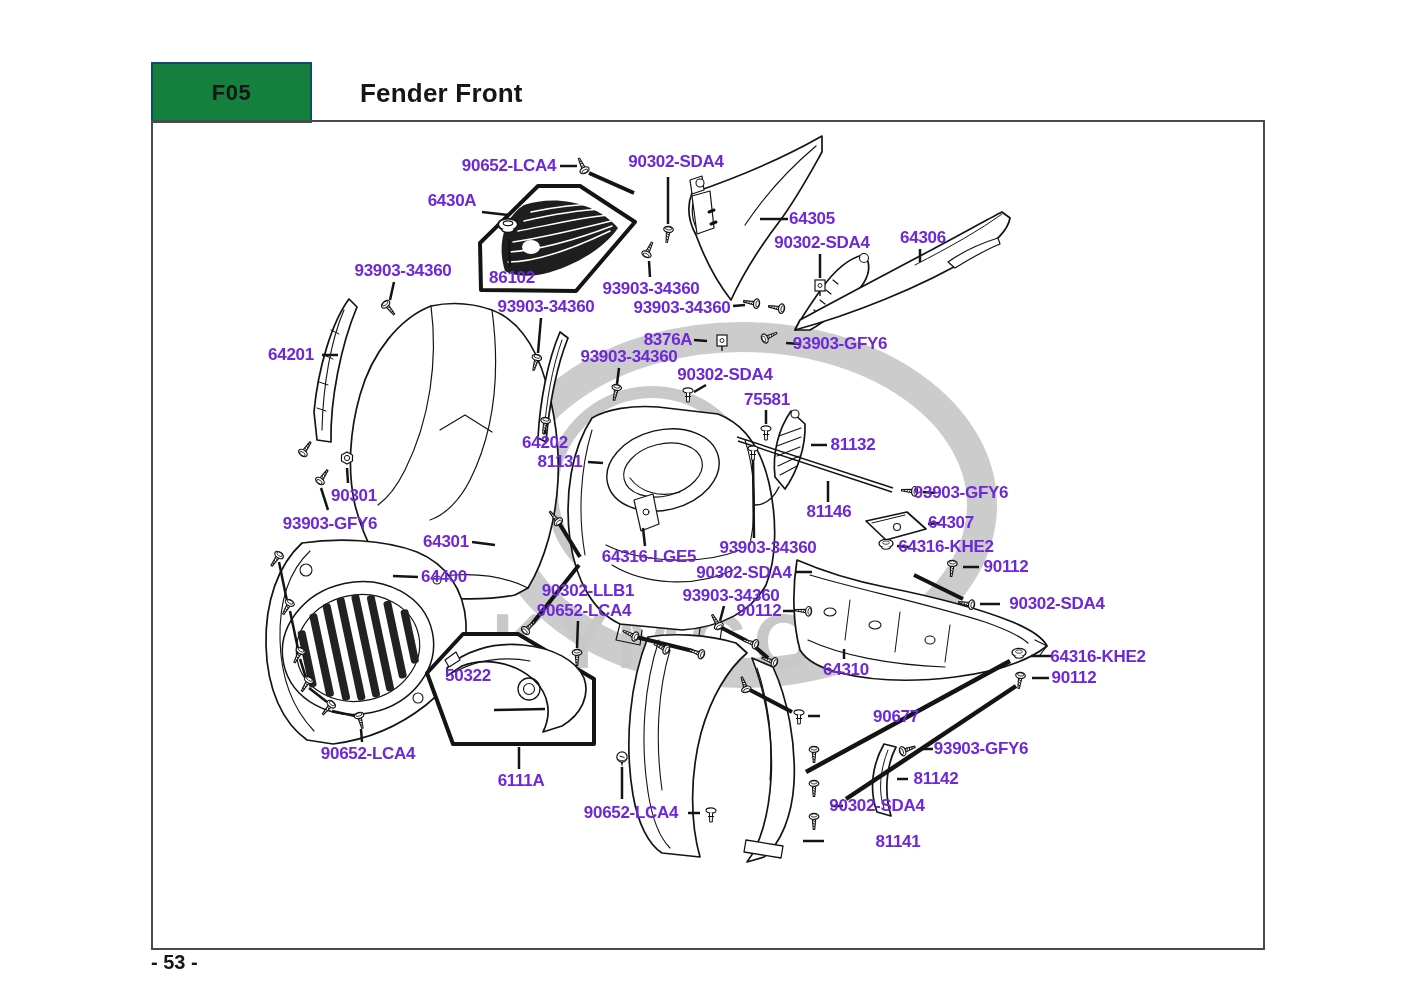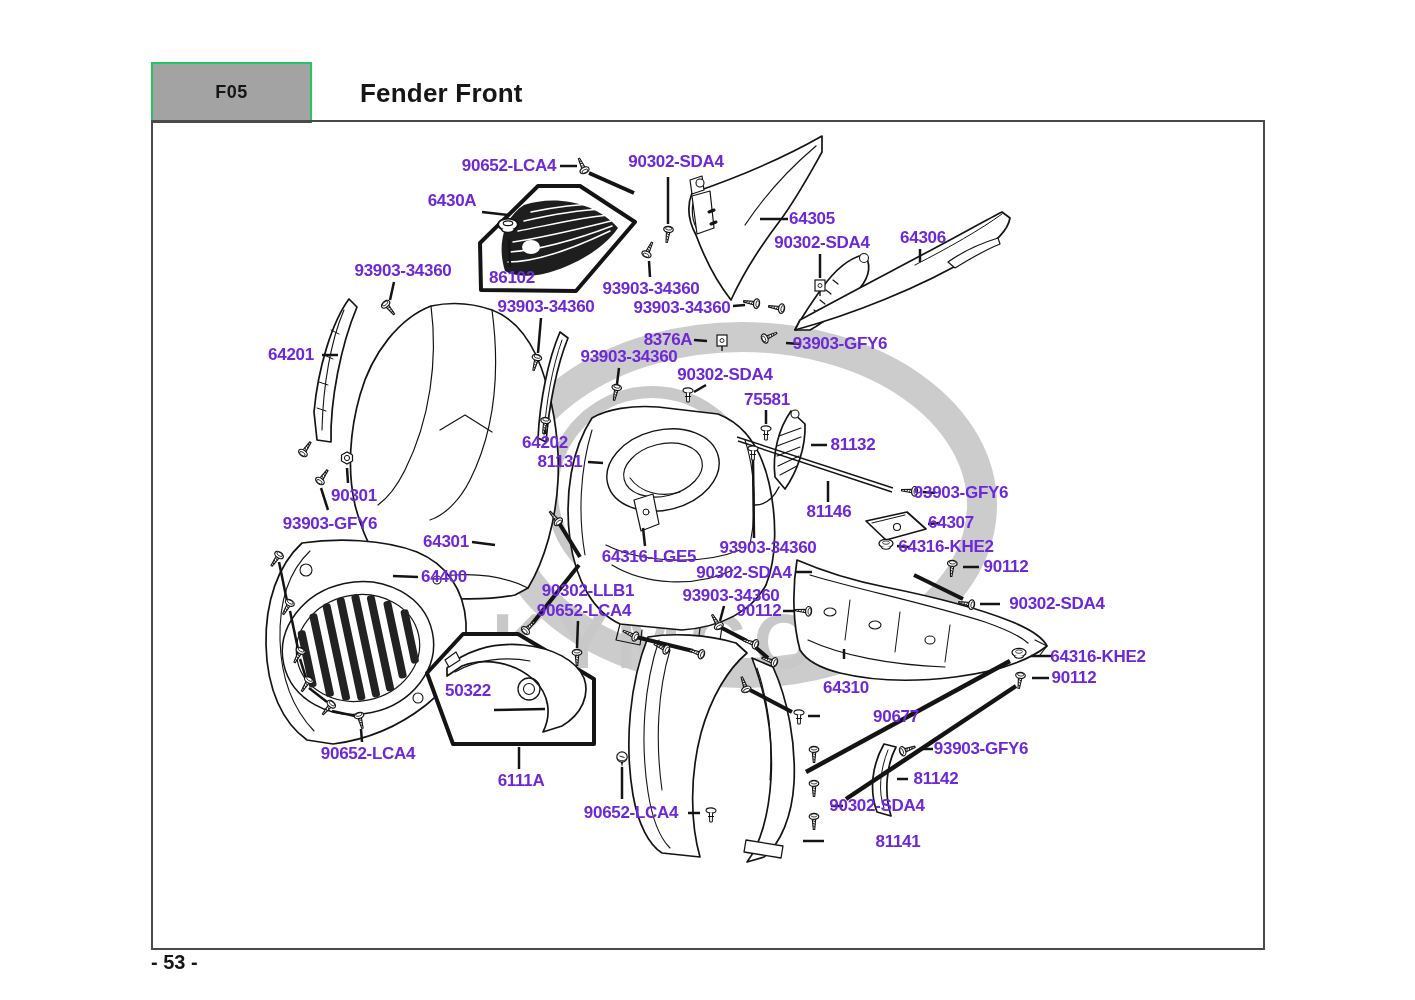--- a/index.html
+++ b/index.html
@@ -1,23 +1,23 @@
 <!DOCTYPE html>
 <html><head>
 <meta charset="utf-8">
 <style>
   html,body{margin:0;padding:0;background:#fff;}
   body{width:1415px;height:1000px;position:relative;overflow:hidden;
        font-family:"Liberation Sans",sans-serif;color:#161616;}
   .frame{position:absolute;left:151px;top:120px;width:1110px;height:826px;
          border:2px solid #4a4a4a;background:transparent;}
   .codebox{position:absolute;left:151px;top:62px;width:157px;height:57px;
-           border:2px solid #22c55e;border-bottom:2px solid #4a4a4a;background:#a3a3a3;
+           border:2px solid #0c4a6e;border-bottom:2px solid #4a4a4a;background:#15803d;
            display:flex;align-items:center;justify-content:center;
-           font-size:18px;font-weight:bold;letter-spacing:.5px;}
+           font-size:22px;font-weight:bold;letter-spacing:.5px;}
   .doc-title{position:absolute;left:360px;top:78px;height:28px;
              font-size:26px;font-weight:bold;letter-spacing:.2px;}
   .pagenum{position:absolute;left:151px;top:951px;width:1110px;text-align:left;
            font-size:20px;font-weight:bold;}
   #diagram-svg{position:absolute;left:0;top:0;}
   #labels{position:absolute;left:0;top:0;width:1415px;height:1000px;pointer-events:none;}
   .plabel{position:absolute;transform:translate(-50%,-50%);
           font-size:17px;font-weight:bold;letter-spacing:-0.3px;
           white-space:nowrap;color:#6d28d9;}
 </style>
@@ -373,27 +373,27 @@
     <div class="plabel" style="left: 291px; top: 355px;">64201</div>
     <div class="plabel" style="left: 545px; top: 443px;">64202</div>
     <div class="plabel" style="left: 560px; top: 462px;">81131</div>
     <div class="plabel" style="left: 446px; top: 542px;">64301</div>
     <div class="plabel" style="left: 444px; top: 577px;">64400</div>
     <div class="plabel" style="left: 649px; top: 557px;">64316-LGE5</div>
     <div class="plabel" style="left: 768px; top: 548px;">93903-34360</div>
     <div class="plabel" style="left: 744px; top: 573px;">90302-SDA4</div>
     <div class="plabel" style="left: 731px; top: 596px;">93903-34360</div>
     <div class="plabel" style="left: 759px; top: 611px;">90112</div>
-    <div class="plabel" style="left: 846px; top: 670px; margin-top: 18px;">64310</div>
+    <div class="plabel" style="left: 846px; top: 670px;">64310</div>
     <div class="plabel" style="left: 848px; top: 717px; margin-left: 48px;">90677</div>
     <div class="plabel" style="left: 981px; top: 749px;">93903-GFY6</div>
     <div class="plabel" style="left: 936px; top: 779px;">81142</div>
     <div class="plabel" style="left: 877px; top: 806px;">90302-SDA4</div>
     <div class="plabel" style="left: 631px; top: 813px;">90652-LCA4</div>
     <div class="plabel" style="left: 850px; top: 842px; margin-left: 48px;">81141</div>
     <div class="plabel" style="left: 368px; top: 754px;">90652-LCA4</div>
-    <div class="plabel" style="left: 462px; top: 691px; padding-left: 12px;">50322</div>
+    <div class="plabel" style="left: 462px; top: 676px; padding-left: 12px;">50322</div>
     <div class="plabel" style="left: 521px; top: 781px;">6111A</div>
     <div class="plabel" style="left: 588px; top: 591px;">90302-LLB1</div>
     <div class="plabel" style="left: 584px; top: 611px;">90652-LCA4</div>
   </div>
 
 <div class="pagenum">- 53 -</div>
 
 </body></html>

